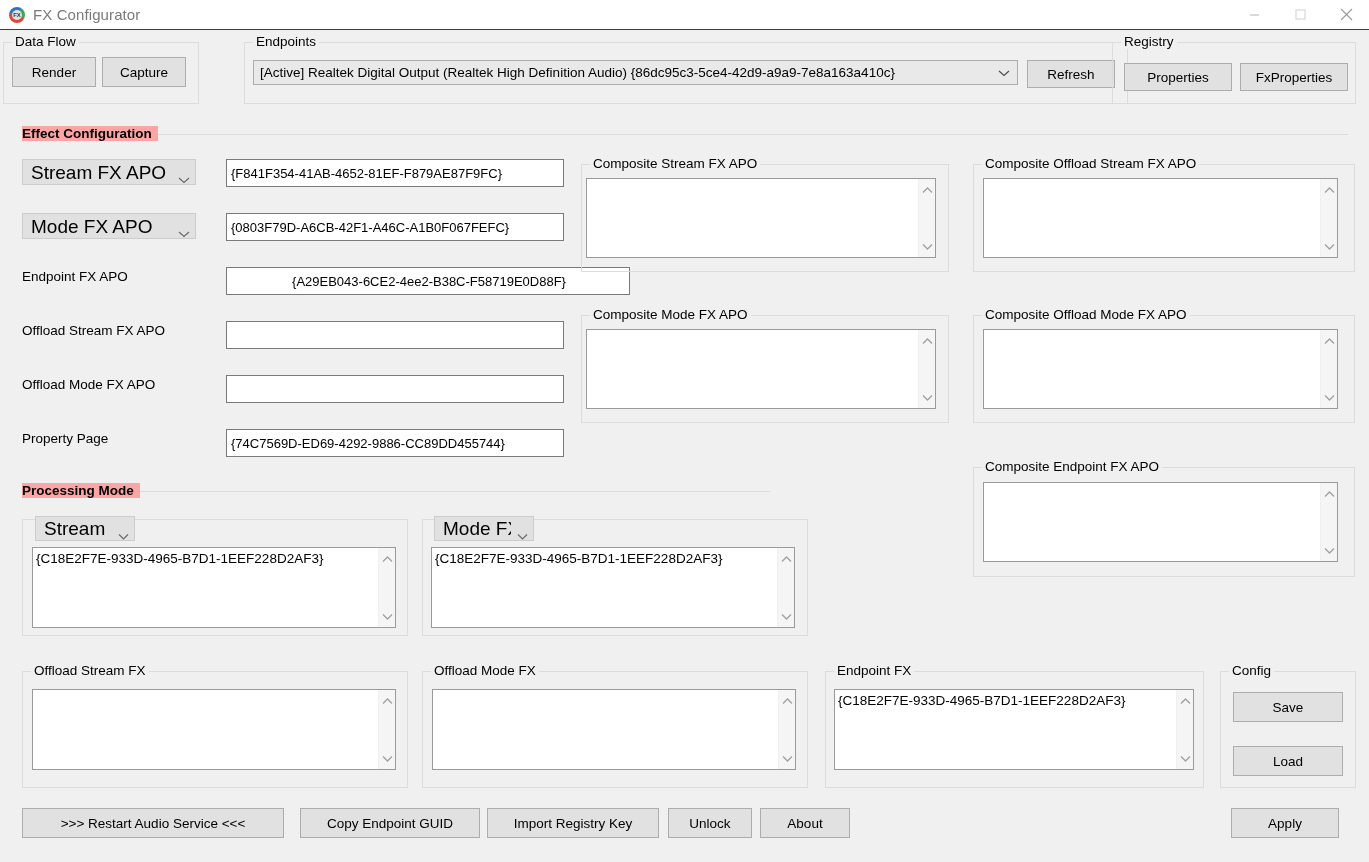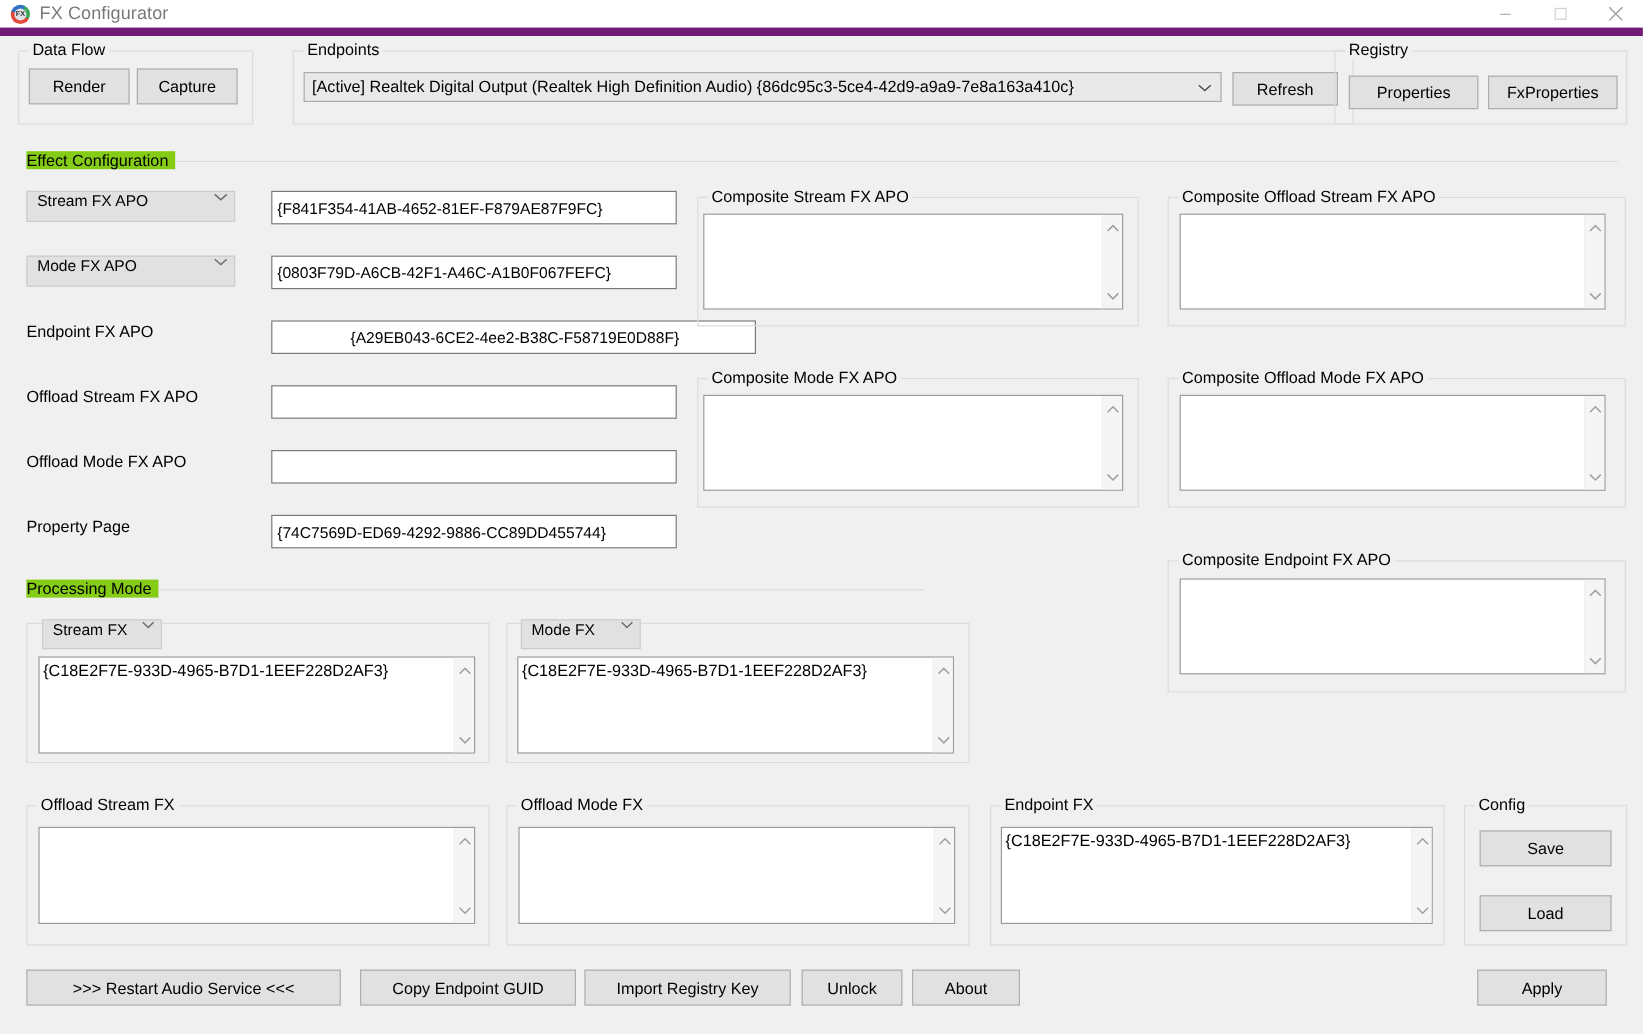--- a/index.html
+++ b/index.html
@@ -11,21 +11,21 @@
     font-family: "Liberation Sans", sans-serif;
     font-size: 13.5px;
     color: #000;
     -webkit-font-smoothing: antialiased;
   }
 
   
   .titlebar {
     position: absolute; left: 0; top: 0; width: 1369px; height: 30px;
     background: #ffffff;
-    border-bottom: 7px solid #701a75;
+    border-bottom: 1px solid #701a75;
     display: flex; align-items: center;
   }
   .app-icon {
     width: 16px; height: 16px; margin-left: 9px; margin-right: 8px;
     border-radius: 50%;
     background: conic-gradient(from 200deg, #e2483a 0deg 90deg, #2f72c4 90deg 190deg, #3aa757 190deg 280deg, #e2483a 280deg 360deg);
     position: relative;
   }
   .app-icon::after {
     content: "FX";
@@ -53,22 +53,22 @@
     font-size: 13.5px; color: #000; white-space: nowrap;
   }
 
   
   .section {
     position: absolute;
     border-top: 1px solid #dcdcdc;
   }
   .section > .sec-title {
     position: absolute; top: -9px; left: 0;
-    background: #84cc16; padding: 0 6px 0 0;
-    font-size: 13.5px; color: #000; white-space: nowrap;
+    background: #fca5a5; padding: 0 6px 0 0;
+    font-size: 13.5px; color: #000; white-space: nowrap; font-weight: bold;
   }
 
   
   .btn {
     position: absolute;
     background: #e1e1e1;
     border: 1px solid #adadad;
     font-family: "Liberation Sans", sans-serif;
     font-size: 13.5px;
     color: #000;
@@ -88,22 +88,22 @@
     color: #000;
     padding: 0 2px 0 4px;
     line-height: 1;
   }
 
   
   .cb {
     position: absolute;
     background: #e1e1e1;
     border: 1px solid #cccccc;
-    display: flex; align-items: flex-start;
-    font-size: 13px; color: #000;
+    display: flex; align-items: flex-end;
+    font-size: 19px; color: #000;
     cursor: default;
   }
   .cb .cb-label { padding-left: 8px; flex: 1; white-space: nowrap; overflow: hidden; }
   .cb .cb-arrow { width: 22px; display: flex; align-items: center; justify-content: center; }
 
   
   .cb-white {
     position: absolute;
     background: #e9e9e9;
     border: 1px solid #acacac;
@@ -164,21 +164,21 @@
     </div>
     <div class="wc">
       <svg width="13" height="13" viewBox="0 0 13 13">
           <line x1="1" y1="1" x2="12" y2="12" stroke="#9a9a9a" stroke-width="1.1"></line>
           <line x1="12" y1="1" x2="1" y2="12" stroke="#9a9a9a" stroke-width="1.1"></line>
         </svg>
     </div>
   </div>
 </div>
 
-<div class="gb" style="left:15px; top:42px; width:196px; height:62px;">
+<div class="gb" style="left:3px; top:42px; width:196px; height:62px;">
   <span class="gb-title">Data Flow</span>
   <button class="btn" style="left:8px; top:14px; width:84px; height:30px;">Render</button>
   <button class="btn" style="left:98px; top:14px; width:84px; height:30px;">Capture</button>
 </div>
 
 <div class="gb" style="left:220px; top:42px; width:884px; height:62px;margin-left:24px;">
   <span class="gb-title">Endpoints</span>
   <div class="cb-white" style="left:8px; top:17px; width:765px; height:25px;">
     <span class="cb-label">[Active] Realtek Digital Output (Realtek High Definition Audio) {86dc95c3-5ce4-42d9-a9a9-7e8a163a410c}</span>
     <span class="cb-arrow">

